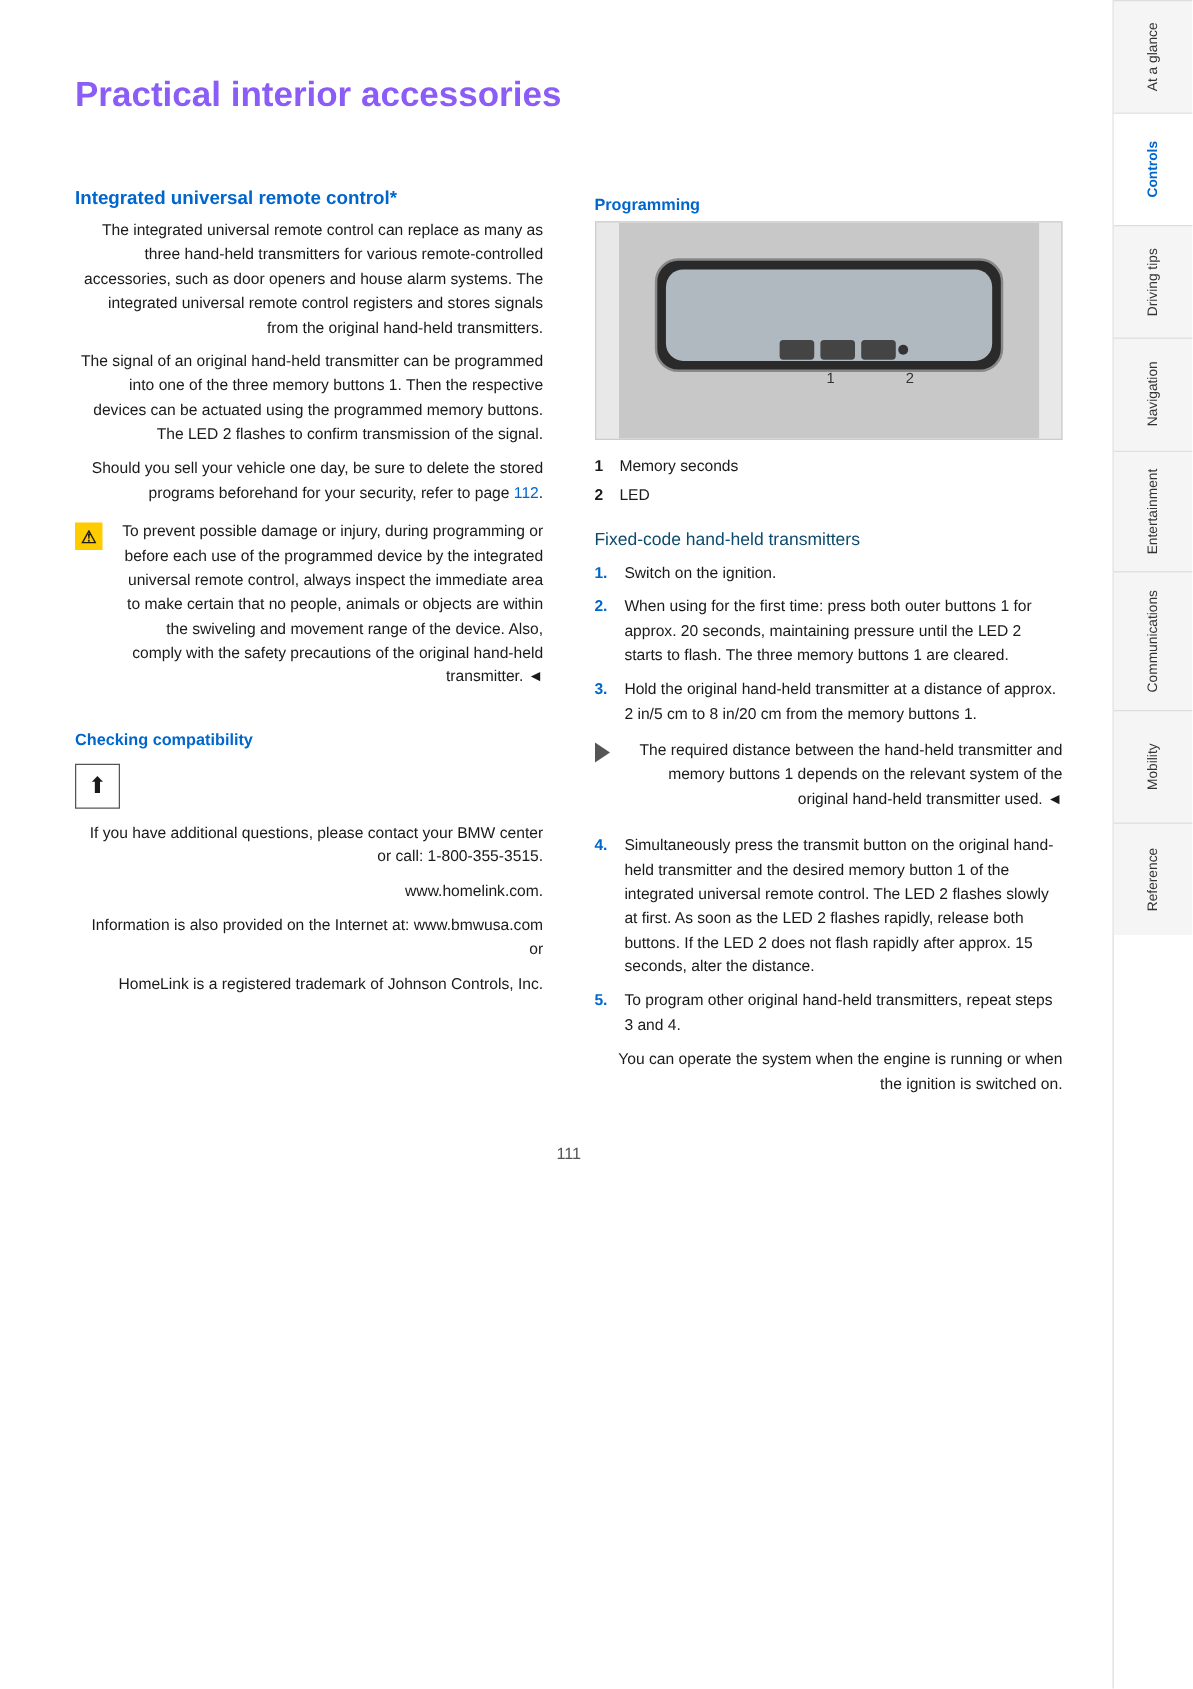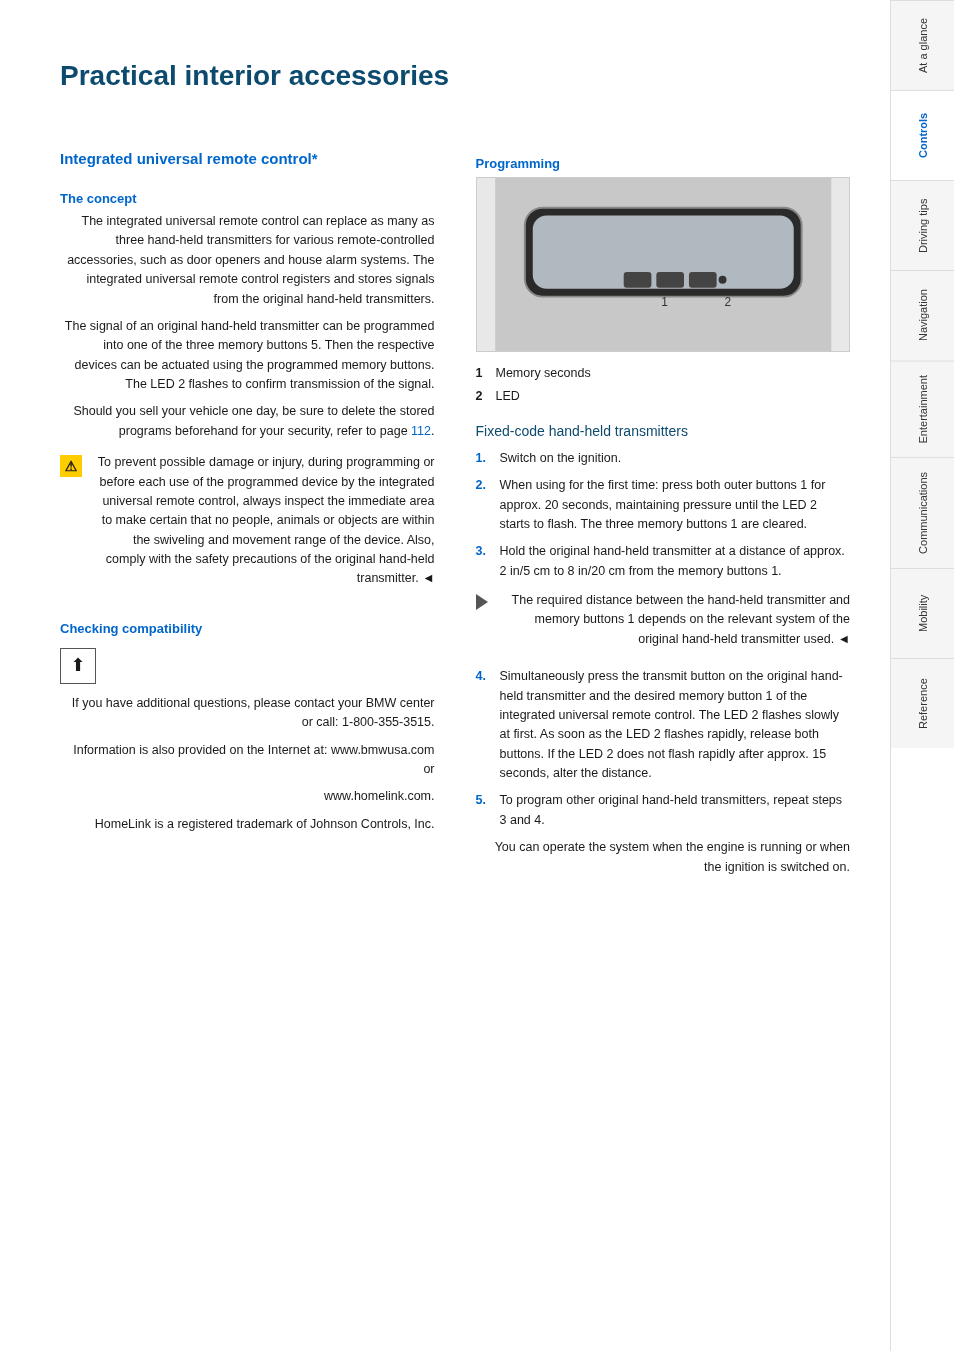--- a/index.html
+++ b/index.html
@@ -53,21 +53,21 @@
 
     .sidebar-tab.active {
       background: #fff;
       color: #0066cc;
       font-weight: bold;
     }
 
     .page-title {
       font-size: 28px;
       font-weight: bold;
-      color: #0c4a6e;
+      color: #8b5cf6;
       margin-bottom: 30px;
       border-bottom: none;
       padding-bottom: 10px;
     }
 
     .two-col {
       display: grid;
       grid-template-columns: 1fr 1fr;
       gap: 41px;
     }
@@ -236,42 +236,41 @@
   <div class="main-content">
 
     <h1 class="page-title">Practical interior accessories</h1>
 
     <div class="two-col">
 
       <div class="col-left">
 
         <div class="section-heading">Integrated universal remote control*</div>
 
-        <div class="sub-heading">The concept</div>
 
         <p class="body-text">The integrated universal remote control can replace as many as three hand-held transmitters for various remote-controlled accessories, such as door openers and house alarm systems. The integrated universal remote control registers and stores signals from the original hand-held transmitters.</p>
-        <p class="body-text">The signal of an original hand-held transmitter can be programmed into one of the three memory buttons 5. Then the respective devices can be actuated using the programmed memory buttons. The LED 2 flashes to confirm transmission of the signal.</p>
+        <p class="body-text">The signal of an original hand-held transmitter can be programmed into one of the three memory buttons 1. Then the respective devices can be actuated using the programmed memory buttons. The LED 2 flashes to confirm transmission of the signal.</p>
         <p class="body-text">Should you sell your vehicle one day, be sure to delete the stored programs beforehand for your security, refer to page <span style="color:#0066cc;">112</span>.</p>
 
         <div class="warning-box">
           <div class="warning-icon">⚠</div>
           <div class="body-text">
             <span>To prevent possible damage or injury, during programming or before each use of the programmed device by the integrated universal remote control, always inspect the immediate area to make certain that no people, animals or objects are within the swiveling and movement range of the device. Also, comply with the safety precautions of the original hand-held transmitter.</span> <span>◄</span>
           </div>
         </div>
 
         <div class="sub-heading">Checking compatibility</div>
 
         <div class="compat-box">
           <div class="compat-icon">⬆</div>
         </div>
 
         <p class="body-text">If you have additional questions, please contact your BMW center or call: 1-800-355-3515.</p>
+        <p class="body-text">www.homelink.com.</p>
         <p class="body-text">Information is also provided on the Internet at: www.bmwusa.com or</p>
-        <p class="body-text">www.homelink.com.</p>
         <p class="body-text">HomeLink is a registered trademark of Johnson Controls, Inc.</p>
 
       </div>
 
       <div class="col-right">
 
         <div class="sub-heading">Programming</div>
 
         <div class="image-placeholder">
           <svg width="100%" height="100%" viewBox="0 0 340 175" xmlns="http://www.w3.org/2000/svg">
@@ -338,20 +337,21 @@
             <span class="step-num">5.</span>
             <span>To program other original hand-held transmitters, repeat steps 3 and 4.</span>
           </li>
         </ol>
 
         <p class="body-text">You can operate the system when the engine is running or when the ignition is switched on.</p>
 
       </div>
     </div>
 
+    <div class="page-number">111</div>
 
   </div>
 
   <div class="sidebar">
     <div class="sidebar-tab">
       <span>At a glance</span>
     </div>
     <div class="sidebar-tab active">
       <span>Controls</span>
     </div>

